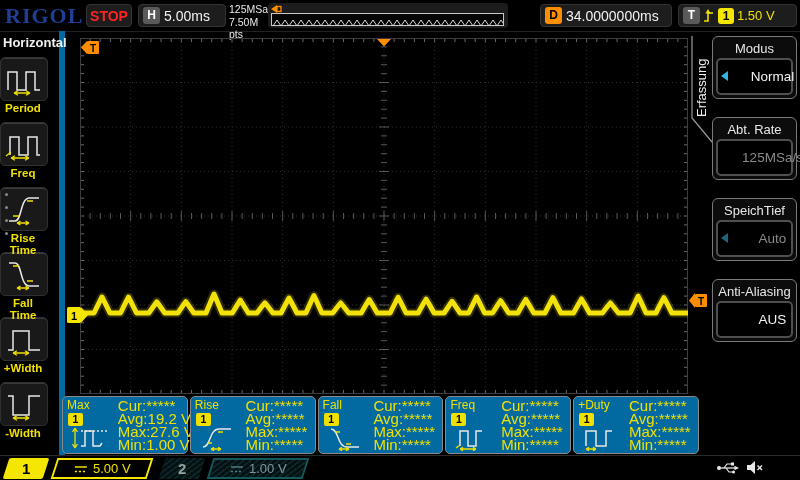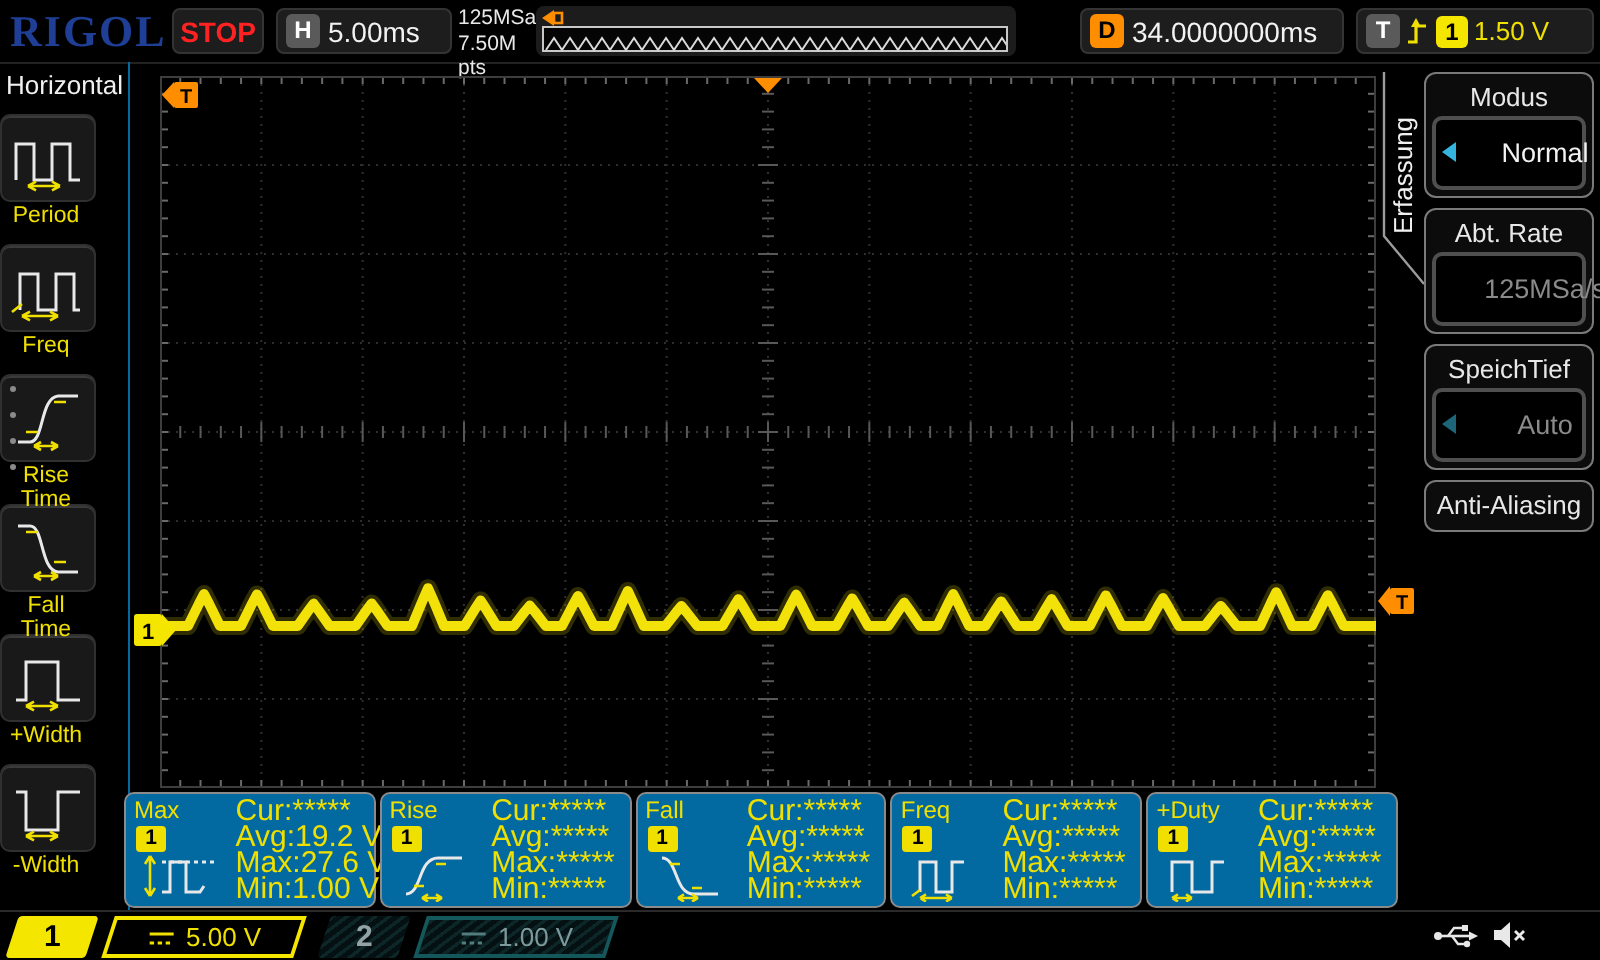--- a/index.html
+++ b/index.html
@@ -20,21 +20,21 @@
   .badge.yellow{background:#f5e600;color:#000;width:16px;height:16px;line-height:16px;}
   .hval,.dval{color:#f2f2f2;font-size:14px;}
   .rates{position:absolute;left:229px;top:3px;width:46px;color:#e8e8e8;font-size:10.5px;line-height:12.5px;}
   .preview{position:absolute;left:268px;top:3px;width:240px;height:25px;background:#1c1c1c;border-radius:4px;}
   .pv-arrow{position:absolute;left:3px;top:2px;}
   .pv-box{position:absolute;left:3px;top:10px;width:233px;height:13px;background:#050505;border:1px solid #c8c8c8;box-sizing:border-box;}
   .dbox{left:540px;width:132px;}
   .tbox{left:678px;width:119px;gap:3px;}
   .tlevel{color:#f0e000;font-size:13px;}
   
-  .leftmenu{position:absolute;left:0;top:31px;width:65px;height:424px;border-right:1px solid #0369a1;box-sizing:border-box;}
+  .leftmenu{position:absolute;left:0;top:31px;width:65px;height:424px;border-right:6px solid #0369a1;box-sizing:border-box;font-weight:bold;}
   .lm-title{color:#f0f0f0;font-size:13px;padding:4px 0 0 3px;}
   #lm-items{position:absolute;left:0;top:24px;width:46px;}
   .lm-item{height:63px;text-align:center;}
   .lm-iconbox{width:46px;height:42px;margin:2px auto 0 auto;background:#191919;border:1px solid #303030;
               border-radius:5px;box-shadow:inset 0 1px 0 #3a3a3a;display:flex;align-items:center;justify-content:center;}
   .lm-label{color:#f0e000;font-size:11.5px;margin-top:1px;}
   .lmsvg .w,.msvg .w{stroke:#e8e8e8;fill:none;stroke-width:1.5;}
   .lmsvg .y,.msvg .y{stroke:#f0e000;fill:none;stroke-width:1.3;}
   .dots{position:absolute;left:5px;top:162px;}
   .dots i{display:block;width:3px;height:3px;border-radius:50%;background:#8a8a8a;margin-bottom:10px;}
@@ -44,21 +44,21 @@
   .gtick{stroke:#6a6a6a;stroke-width:1;}
   .gruler{stroke:#585858;stroke-width:1;}
   .gborder{fill:none;stroke:#3d3d3d;stroke-width:1;}
   .marker{position:absolute;}
   .marker text{font-family:"Liberation Sans",sans-serif;font-weight:bold;}
   
   .rm-tabline{position:absolute;left:690px;top:36px;}
   .rm-tab{position:absolute;left:694px;top:40px;height:96px;color:#f0f0f0;font-size:13px;
           writing-mode:vertical-rl;transform:rotate(180deg);text-align:center;}
   .rightmenu{position:absolute;left:712px;top:36px;width:85px;}
-  .rm-item{border:1px solid #7a7a7a;border-radius:6px;background:#0c0c0c;margin-bottom:5px;padding:2px 3px 3px 3px;}
+  .rm-item{border:1px solid #7a7a7a;border-radius:6px;background:#0c0c0c;margin-bottom:18px;padding:2px 3px 3px 3px;}
   .rm-head{color:#e8e8e8;font-size:13px;text-align:center;height:19px;line-height:19px;}
   .rm-val{position:relative;height:33px;border:2px solid #4f4f4f;border-radius:5px;background:#000;
           display:flex;align-items:center;justify-content:center;font-size:13.5px;padding-left:36px;}
   .rm-val.on{color:#f2f2f2;}
   .rm-val.off{color:#8a8a8a;}
   .sel{position:absolute;left:3px;top:11px;width:0;height:0;border:5px solid transparent;border-right:7px solid #35b4e0;border-left:none;}
   .sel.dim{border-right-color:#1d6578;}
   
   .measbar{position:absolute;left:62px;top:396px;width:637px;height:58px;display:grid;
            grid-template-columns:repeat(5,1fr);gap:2px;}
@@ -549,20 +549,23 @@
       </div>
       <div class="rm-item">
         <div class="rm-head">SpeichTief</div>
         <div class="rm-val off">
           <span class="sel dim"></span>
           <span>Auto</span>
         </div>
       </div>
       <div class="rm-item">
         <div class="rm-head">Anti-Aliasing</div>
+        <div class="rm-val on">
+          <span>AUS</span>
+        </div>
       </div>
     </div>
 
   <div class="measbar" id="meas-items">
       <div class="mpanel">
         <div class="mname">Max</div>
         <div class="mch">1</div>
         <span class="micon"><svg class="msvg" width="44" height="26" viewBox="0 0 44 26">
             <path class="y" d="M6 3 v20 M6 3 l-2.5 4 M6 3 l2.5 4 M6 23 l-2.5 -4 M6 23 l2.5 -4"></path>
             <path class="w" stroke-dasharray="2 2" d="M12 6 h28"></path>

